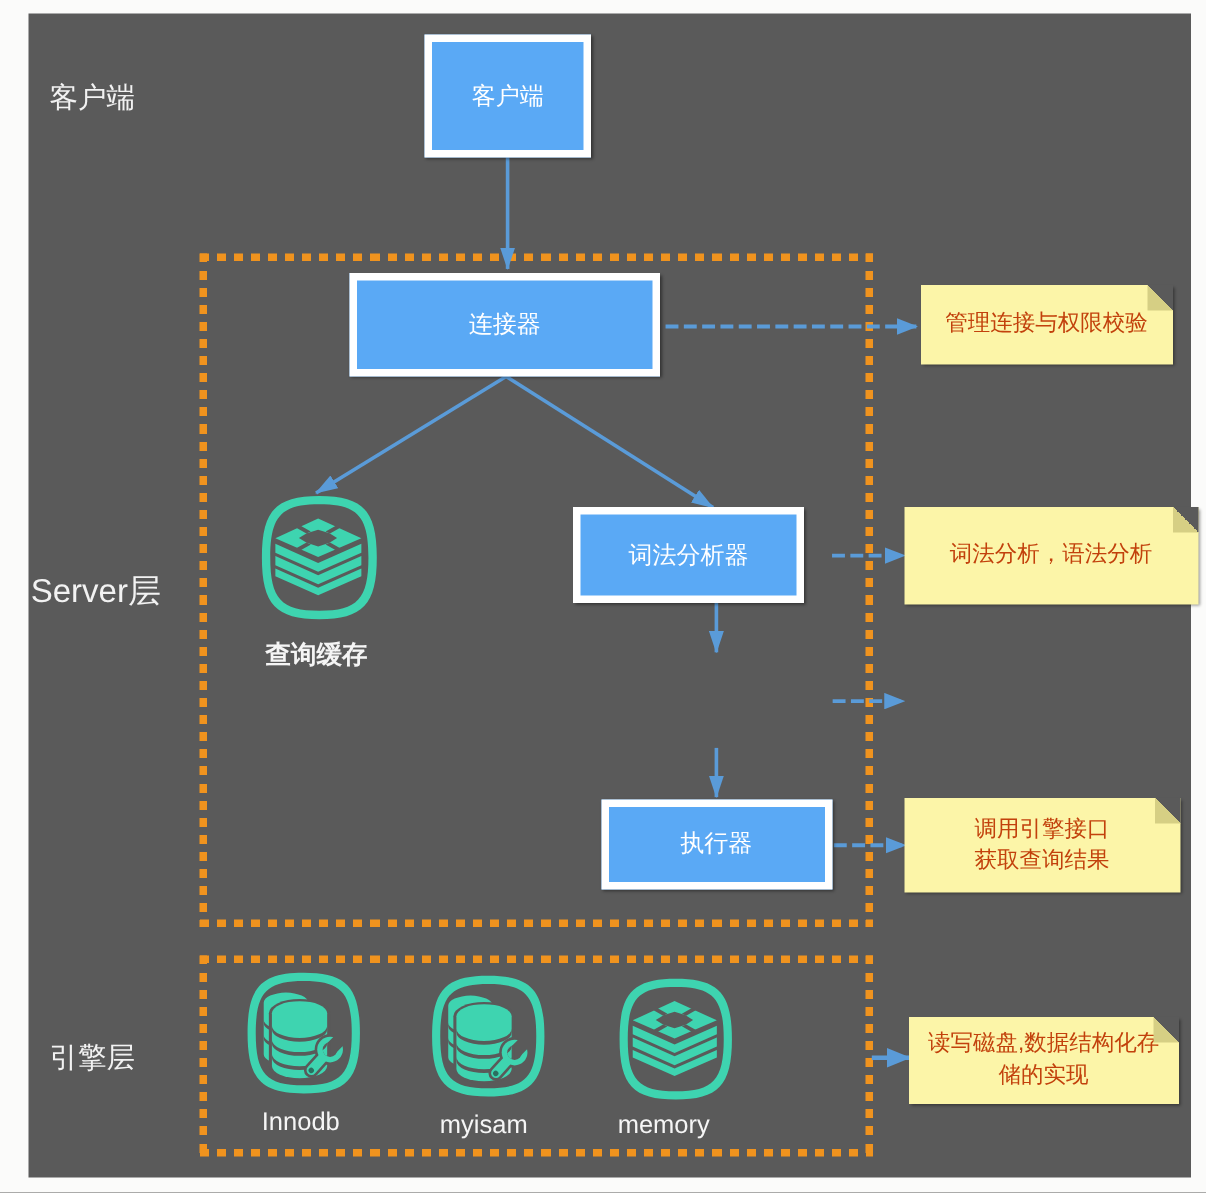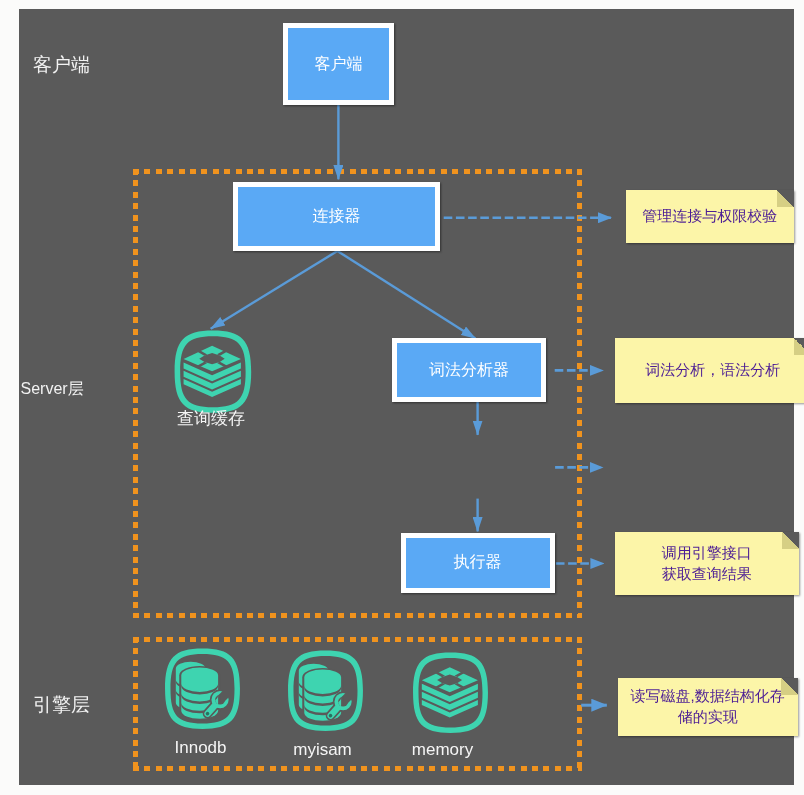--- a/index.html
+++ b/index.html
@@ -3,22 +3,22 @@
 <meta charset="utf-8">
 <style>
   html,body{margin:0;padding:0;}
   body{width:804px;height:795px;background:#fbfbfa;overflow:hidden;
        font-family:"Liberation Sans",sans-serif;}
   #page{position:absolute;left:0;top:0;width:804px;height:795px;}
   #canvas{position:absolute;left:19px;top:9px;width:775px;height:776px;background:#5a5a5a;}
   .layer-label{position:absolute;color:#f2f2f2;font-size:19px;white-space:nowrap;}
   .bbox{position:absolute;background:#5aa9f5;border:5px solid #fff;box-sizing:border-box;box-shadow:1px 1px 2px rgba(0,0,0,.45);
         display:flex;align-items:center;justify-content:center;color:#fff;font-size:16px;}
-  .note{position:absolute;background:#fcf5a8;color:#4c1d95;font-size:15px;box-shadow:1px 1px 2px rgba(0,0,0,.4);
-        display:flex;align-items:center;justify-content:center;text-align:center;line-height:20.5px;margin-left:12px;}
+  .note{position:absolute;background:#fcf5a8;color:#c2410c;font-size:15px;box-shadow:1px 1px 2px rgba(0,0,0,.4);
+        display:flex;align-items:center;justify-content:center;text-align:center;line-height:20.5px;}
   .note .fold{position:absolute;right:0;top:0;width:17px;height:17px;
       background:linear-gradient(225deg,#5a5a5a 0 50%,#d6cf84 50% 100%);}
   .icon-wrap{position:absolute;}
   .icon-label{position:absolute;color:#f5f5f5;font-size:17px;text-align:center;white-space:nowrap;}
   svg.lay{position:absolute;left:0;top:0;overflow:visible;}
 
   
   .dashed-region{position:absolute;
     background-image:
       repeating-linear-gradient(90deg,#f0931e 0 6px,transparent 6px 11.4px),
@@ -27,40 +27,40 @@
       repeating-linear-gradient(180deg,#f0931e 0 6px,transparent 6px 11.4px);
     background-size:100% 5px,100% 5px,5px 100%,5px 100%;
     background-position:0 0,0 100%,0 0,100% 0;
     background-repeat:no-repeat;
   }
   #server-region{left:114px;top:160px;width:449px;height:449px;}
   #engine-region{left:114px;top:628px;width:449px;height:134px;}
 
   
   #lbl-client{left:14px;top:43px;}
-  #lbl-server{left:1.5px;top:370px;font-size:16px;}
+  #lbl-server{left:1.5px;top:370px;font-size:22px;}
   #lbl-engine{left:14px;top:683px;}
 
   
   #box-client   {left:264px;top:14px; width:111px;height:82px;}
   #box-connector{left:214px;top:173px;width:207px;height:69px;}
-  #box-parser   {left:373px;top:329px;width:154px;height:64px;}
+  #box-parser   {left:363px;top:329px;width:154px;height:64px;}
   #box-optimizer{left:381.5px;top:427px;width:154px;height:62px;}
   #box-executor {left:381.5px;top:523.5px;width:154px;height:60px;}
 
   
   #note-1{left:594.7px;top:181px;width:168px;height:53px;}
   #note-2{left:583.7px;top:328.7px;width:196px;height:65px;}
   #note-3{left:582.9px;top:428.2px;width:186px;height:62px;}
   #note-4{left:583.7px;top:523.2px;width:184px;height:63px;}
   #note-5{left:586.7px;top:668.8px;width:180px;height:58px;}
 
   
   #ic-cache {left:153.7px;top:319.6px;width:79.8px;height:85.4px;}
-  #ic-cache-lbl{left:132px;top:398px;width:120px;}
+  #ic-cache-lbl{left:132px;top:416px;width:120px;font-weight:bold;}
   #ic-innodb{left:143.6px;top:638.2px;width:79.0px;height:83.5px;}
   #ic-innodb-lbl{left:114px;top:729px;width:135px;}
   #ic-myisam{left:266.8px;top:640.2px;width:79.0px;height:83.5px;}
   #ic-myisam-lbl{left:236px;top:731px;width:135px;}
   #ic-memory{left:391.9px;top:642.0px;width:79.0px;height:83.5px;}
   #ic-memory-lbl{left:356px;top:731px;width:135px;}
 </style>
 </head>
 <body>
 

